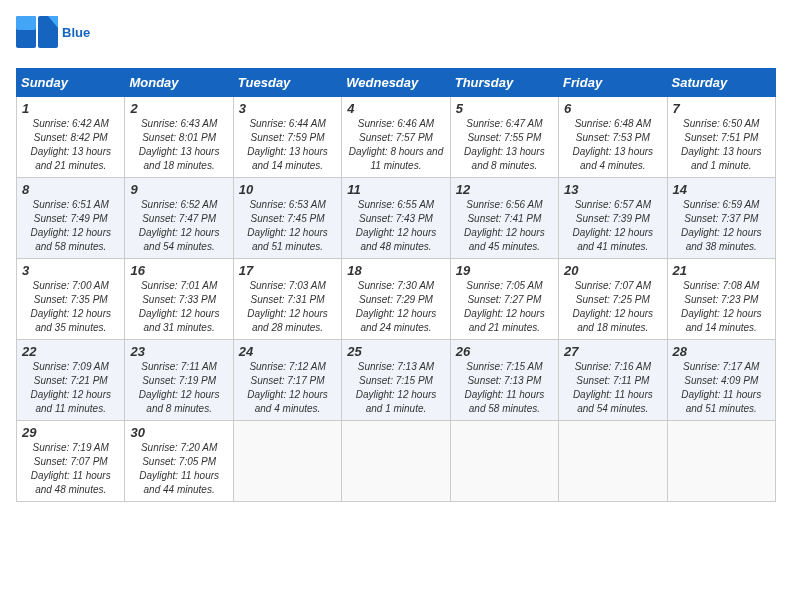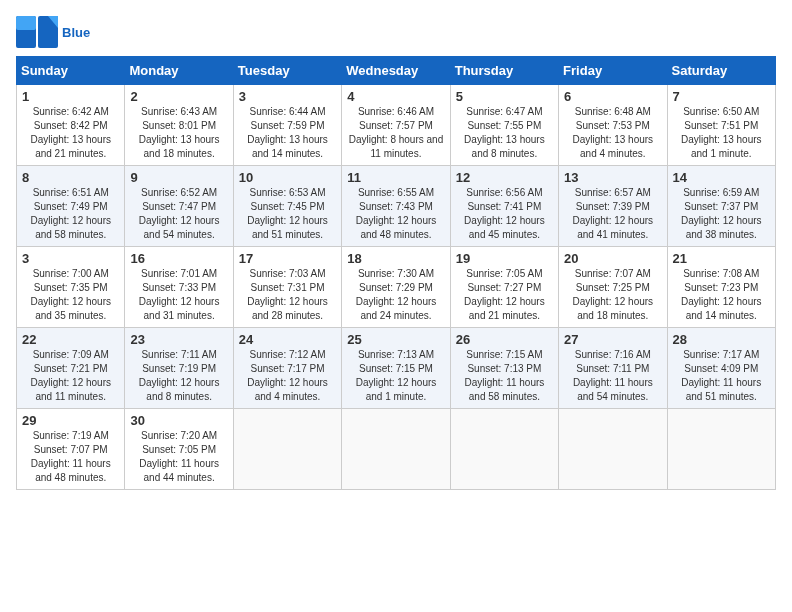--- a/index.html
+++ b/index.html
@@ -31,21 +31,22 @@
       line-height: 1.1;
     }
     .subtitle {
       font-size: 15px;
       color: #333;
       margin-top: 2px;
     }
     .calendar {
       width: 100%;
       border-collapse: collapse;
-      margin-top: 8px;
+      margin-top: 20px;
+      font-style: italic;
     }
     .calendar th {
       background: #1565c0;
       color: #fff;
       font-size: 13px;
       font-weight: bold;
       padding: 6px 4px;
       text-align: left;
       border: 1px solid #1565c0;
     }

